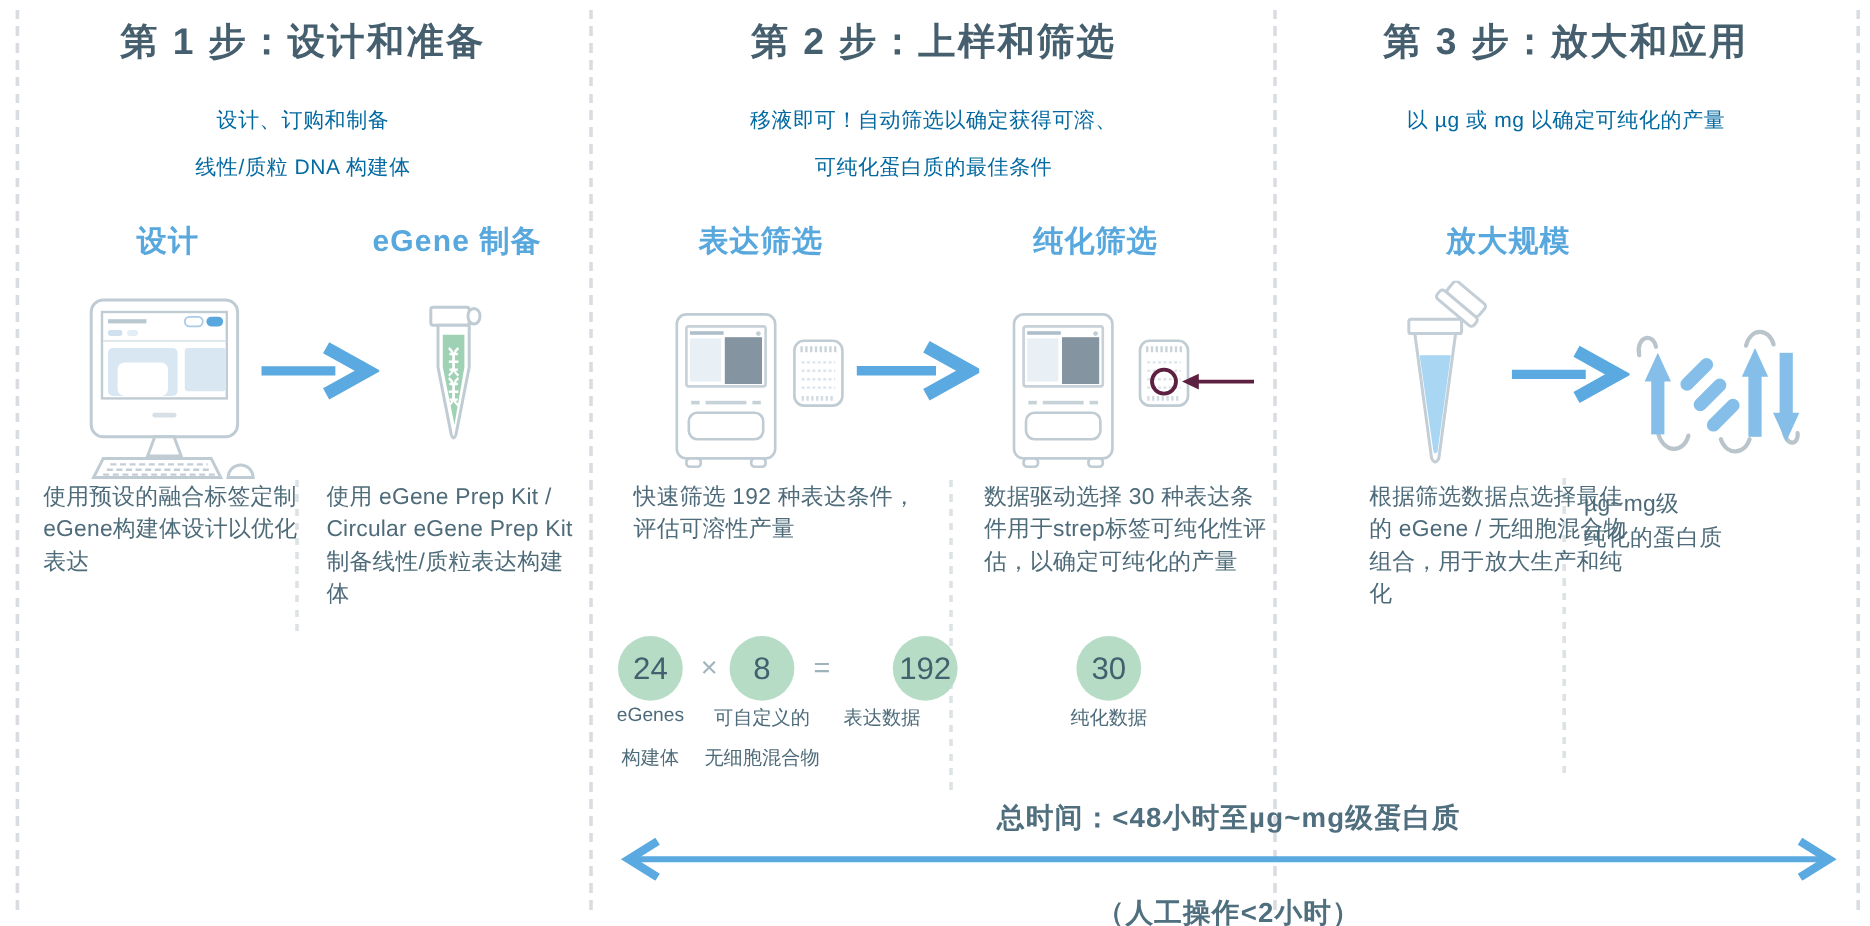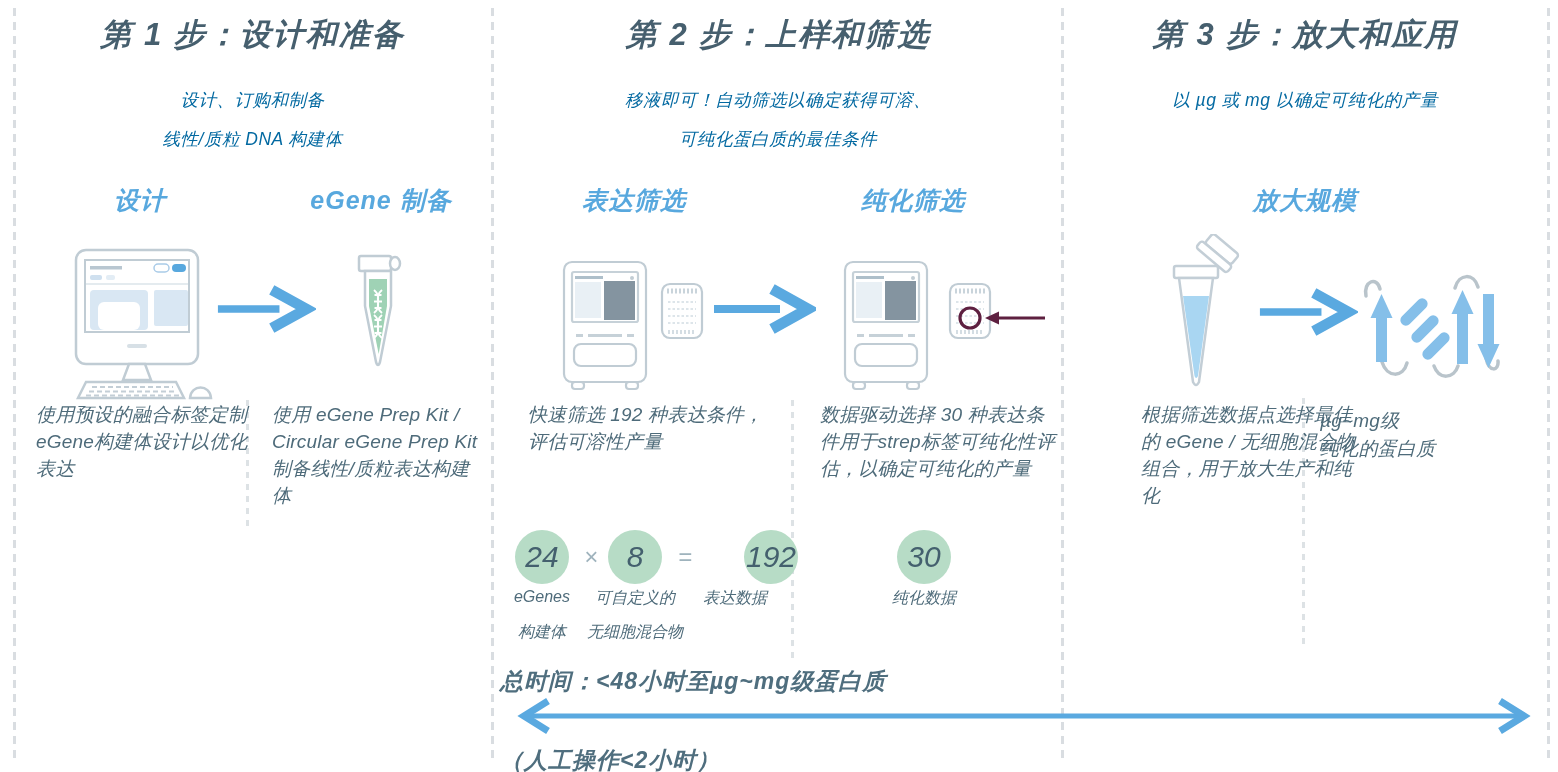--- a/index.html
+++ b/index.html
@@ -1,41 +1,41 @@
 <!DOCTYPE html>
 <html><head>
 <meta charset="utf-8">
 <style>
   html,body { margin:0; padding:0; background:#fff; }
   .page { position:relative; width:1558px; height:772px; background:#ffffff;
-          font-family:"Liberation Sans", sans-serif; overflow:hidden;font-style:italic; }
+          font-family:"Liberation Sans", sans-serif; overflow:hidden; }
 
   
   .vline { position:absolute; top:8px; bottom:8px; width:3px;
            background-image:repeating-linear-gradient(to bottom,#d9dde1 0px,#d9dde1 8px,transparent 8px,transparent 14px); }
   .vline-inner { position:absolute; width:3px;
            background-image:repeating-linear-gradient(to bottom,#dde2e5 0px,#dde2e5 6px,transparent 6px,transparent 12px); }
 
   .step-title { position:absolute; font-size:31px; font-weight:bold; color:#465f6e;
                 letter-spacing:2px; text-align:center; white-space:nowrap; }
   .step-sub   { position:absolute; font-size:17.5px; color:#0369a1; letter-spacing:0.5px;
                 text-align:center; white-space:nowrap; }
   .blue-label { position:absolute; font-size:25px; font-weight:bold; color:#58a8de;
                 letter-spacing:1px; text-align:center; white-space:nowrap; }
   .desc       { position:absolute; font-size:19px; color:#4e6b7a; line-height:1.42;
                 letter-spacing:0.2px; }
   .desc-center{ text-align:left; }
 
   .badge { position:absolute; width:54px; height:54px; border-radius:50%;
-           background:#b7dcc6; color:#44606e; font-size:30px;
+           background:#b7dcc6; color:#44606e; font-size:26px;
            display:flex; align-items:center; justify-content:center; }
   .op    { position:absolute; width:26px; text-align:center; color:#9fb3bd; font-size:24px; }
   .badge-label { position:absolute; font-size:16px; color:#4e6b7a; text-align:center; white-space:nowrap; }
 
-  .tl-text { position:absolute; left:500px; width:1048px; 
+  .tl-text { position:absolute; left:500px; width:1048px; text-align:center;
              font-size:23px; font-weight:bold; color:#4f6e7e; letter-spacing:1px; }
 
   svg { position:absolute; display:block; }
 </style>
 </head>
 <body>
 
 <div class="page">
 
   <div class="vline" style="left:13px"></div>
@@ -207,21 +207,21 @@
   <div class="badge-label" style="left:492px; width:100px; top:588px">eGenes</div>
   <div class="badge-label" style="left:492px; width:100px; top:622px">构建体</div>
   <div class="badge-label" style="left:585px; width:100px; top:588px">可自定义的</div>
   <div class="badge-label" style="left:578px; width:114px; top:622px">无细胞混合物</div>
   <div class="badge-label" style="left:685px; width:100px; top:588px">表达数据</div>
   <div class="badge-label" style="left:874px; width:100px; top:588px">纯化数据</div>
 
   <div class="step-title" style="left:1065px; width:480px; top:14px">第 3 步：放大和应用</div>
   <div class="step-sub" style="left:1065px; width:480px; top:88px">以 µg 或 mg 以确定可纯化的产量</div>
 
-  <div class="blue-label" style="left:1225px; width:160px; top:184px">放大规模</div>
+  <div class="blue-label" style="left:1177px; width:160px; top:184px">放大规模</div>
 
   <svg style="left:1162px; top:234px" width="88" height="156" viewBox="0 0 88 156">
     <g transform="rotate(40 52 26)" stroke="#c3ced6" stroke-width="2.5" fill="#fff">
       <rect x="34" y="6" width="34" height="13" rx="3"></rect>
       <rect x="30" y="19" width="40" height="9" rx="3"></rect>
     </g>
     <g stroke="#c3ced6" stroke-width="2.5" fill="#fff">
       <rect x="12" y="32" width="44" height="12" rx="2"></rect>
       <path d="M17,44 L51,44 L37,148 Q34,154 31,148 Z"></path>
     </g>

